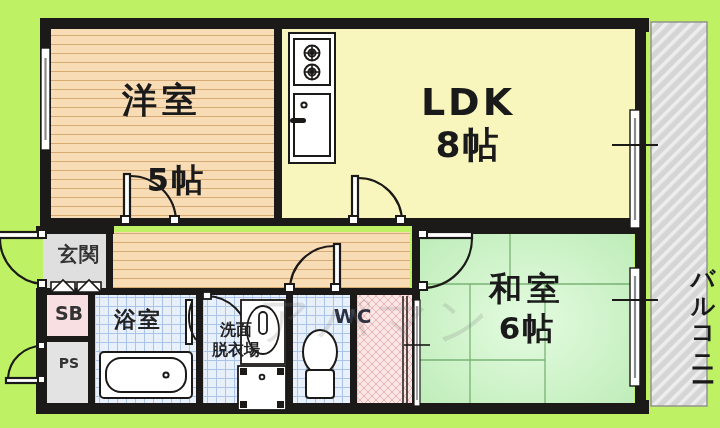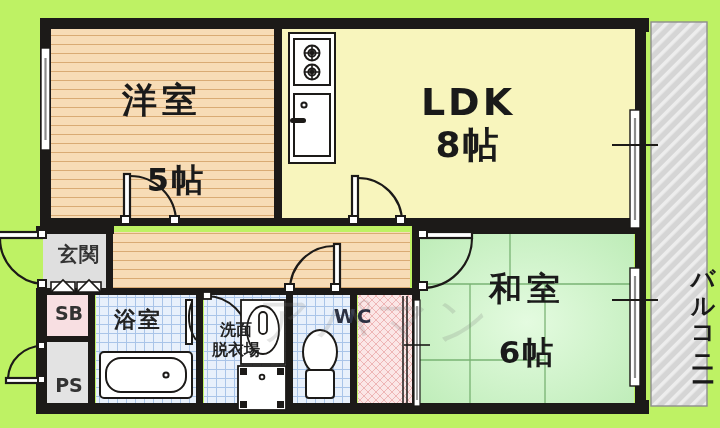--- a/index.html
+++ b/index.html
@@ -283,38 +283,38 @@
     </g>
   </svg>
 
   <div class="lbl" style="left:102px;top:82px;width:120px;font-size:35px;letter-spacing:5px;">洋室</div>
   <div class="lbl" style="left:116px;top:124px;width:120px;font-size:32px;letter-spacing:2px;margin-top:40px;">5帖</div>
 
   <div class="lbl" style="left:388px;top:83px;width:160px;font-size:38px;letter-spacing:3px;">LDK</div>
   <div class="lbl" style="left:388px;top:126px;width:160px;font-size:36px;letter-spacing:2px;">8帖</div>
 
   <div class="lbl" style="left:462px;top:272px;width:130px;font-size:33px;letter-spacing:5px;">和室</div>
-  <div class="lbl" style="left:462px;top:312px;width:130px;font-size:31px;letter-spacing:2px;margin-top:24px;">6帖</div>
+  <div class="lbl" style="left:462px;top:312px;width:130px;font-size:31px;letter-spacing:2px;">6帖</div>
 
   <div class="lbl" style="left:47px;top:244px;width:64px;font-size:20px;letter-spacing:1px;color:#333;">玄関</div>
 
   <div class="lbl" style="left:96px;top:308px;width:84px;font-size:22px;letter-spacing:2px;color:#222;">浴室</div>
 
   <div class="lbl" style="left:200px;top:322px;width:72px;font-size:16px;color:#222;">洗面</div>
   <div class="lbl" style="left:198px;top:342px;width:76px;font-size:16px;color:#222;">脱衣場</div>
 
   <div class="lbl" style="left:294px;top:306px;width:54px;font-size:20px;letter-spacing:1px;color:#2c3142;padding-left:32px;">WC</div>
 
   <div class="lbl vert" style="left:374px;top:312px;font-size:22px;color:#1a1a1a;">
     <span>押入</span>
   </div>
 
   <div class="lbl" style="left:47px;top:304px;width:44px;font-size:19px;color:#333;">SB</div>
 
-  <div class="lbl" style="left:47px;top:376px;width:44px;font-size:19px;color:#333;">PS</div>
+  <div class="lbl" style="left:47px;top:356px;width:44px;font-size:14px;color:#333;">PS</div>
 
   <div class="lbl vert" style="left:667px;top:132px;font-size:24px;letter-spacing:2px;color:#1a1a1a;">
     <span>バルコニー</span>
   </div>
 
   <div class="wm" style="left:258px;top:286px;font-size:52px;letter-spacing:6px;">アパマン</div>
 
 </div>
 
 </body></html>

